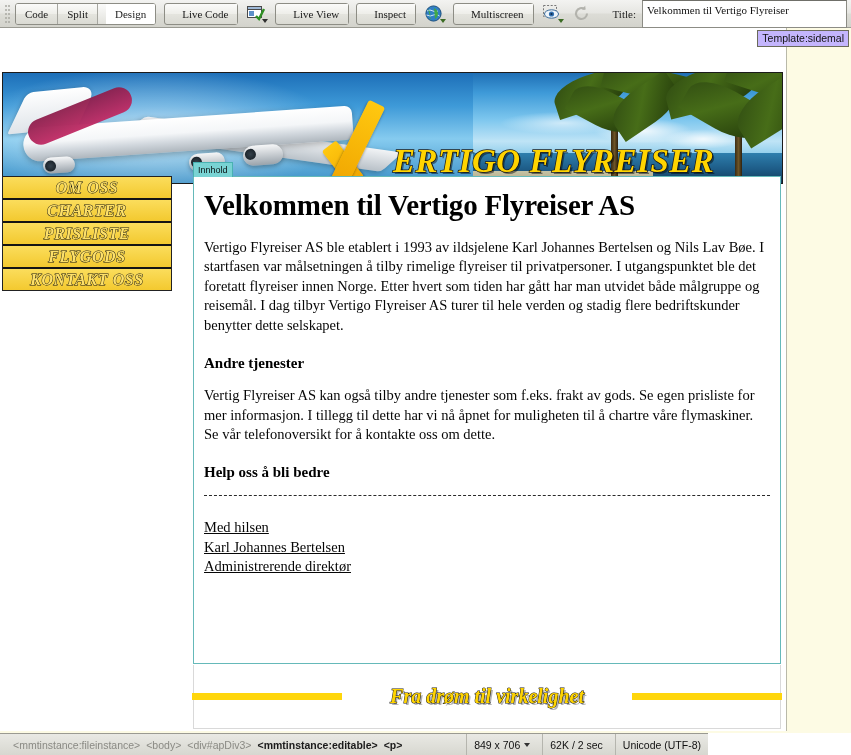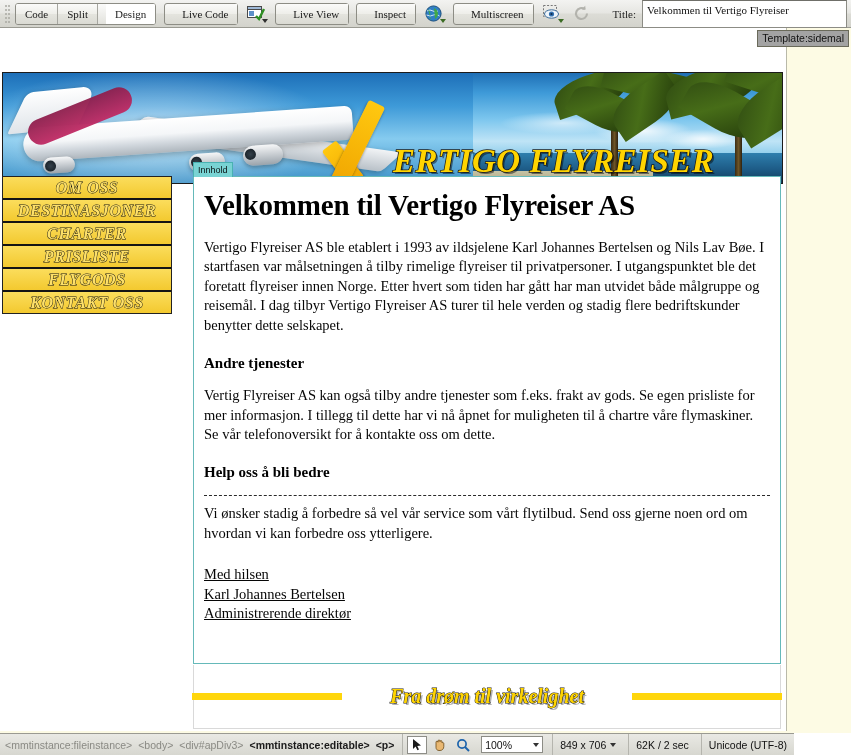--- a/index.html
+++ b/index.html
@@ -191,30 +191,30 @@
   .ftext{
     font-family:"Liberation Serif",serif;
     font-size:20px;font-weight:bold;font-style:italic;
     color:#ffd400;-webkit-text-stroke:1px #171717;paint-order:stroke fill;
     text-shadow:2px 2px 0 rgba(0,0,0,.3);white-space:nowrap;
   }
 
   
   .tpl-badge{
     position:absolute;right:2px;top:2px;z-index:30;
-    background:#a3a3a3;border:1px solid #6a6a5a;
+    background:#c4b5fd;border:1px solid #6a6a5a;
     font-size:10.5px;color:#111;padding:1px 4px;line-height:13px;white-space:nowrap;
   }
 
   
   .status{
-    position:absolute;left:0;bottom:0;width:794px;height:22px;
+    position:absolute;left:0;bottom:0;width:708px;height:22px;
     background:linear-gradient(to bottom,#e9e9e4,#d7d7d0);
     border-top:1px solid #9a9a92;
-    display:flex;align-items:center;box-sizing:border-box;
+    display:flex;align-items:center;box-sizing:border-box;padding-left:8px;
   }
   .tagsel{flex:1;display:flex;align-items:center;padding-left:5px;gap:6px;overflow:hidden;}
   .tag{font-size:10.5px;color:#8a8a84;white-space:nowrap;cursor:default;}
   .tag.cur{color:#1b1b1b;font-weight:bold;}
   .stools{display:flex;align-items:center;border-left:1px solid #b5b5ae;padding:0 4px;gap:3px;height:100%;}
   .stool{width:20px;height:18px;display:flex;align-items:center;justify-content:center;cursor:default;}
   .stool.sel{background:#ffffff;border:1px solid #8e8e88;box-sizing:border-box;}
   .zoomsel{
     display:flex;align-items:center;justify-content:space-between;
     width:62px;height:17px;background:#fff;border:1px solid #8c8c85;
@@ -343,36 +343,34 @@
           <div class="frond" style="left:0px;top:16px;width:84px;height:42px;transform:rotate(30deg);"></div>
           <div class="frond" style="left:50px;top:12px;width:86px;height:44px;transform:rotate(-32deg);"></div>
         </div>
 
         <div class="check"></div>
         <div class="banner-title">ERTIGO FLYREISER</div>
       </div>
 
       <div class="sidebar">
         <div class="navitem">OM OSS</div>
-        <div class="navitem">DESTINASJONER</div>
         <div class="navitem">CHARTER</div>
         <div class="navitem">PRISLISTE</div>
         <div class="navitem">FLYGODS</div>
         <div class="navitem">KONTAKT OSS</div>
       </div>
 
       <div class="content">
         <div class="edtab">Innhold</div>
         <h1>Velkommen til Vertigo Flyreiser AS</h1>
         <p>Vertigo Flyreiser AS ble etablert i 1993 av ildsjelene Karl Johannes Bertelsen og Nils Lav Bøe. I startfasen var målsetningen å tilby rimelige flyreiser til privatpersoner. I utgangspunktet ble det foretatt flyreiser innen Norge. Etter hvert som tiden har gått har man utvidet både målgruppe og reisemål. I dag tilbyr Vertigo Flyreiser AS turer til hele verden og stadig flere bedriftskunder benytter dette selskapet.</p>
         <h2>Andre tjenester</h2>
         <p>Vertig Flyreiser AS kan også tilby andre tjenester som f.eks. frakt av gods. Se egen prisliste for mer informasjon. I tillegg til dette har vi nå åpnet for muligheten til å chartre våre flymaskiner. Se vår telefonoversikt for å kontakte oss om dette.</p>
         <h2>Help oss å bli bedre</h2>
         <hr>
-        <p>Vi ønsker stadig å forbedre så vel vår service som vårt flytilbud. Send oss gjerne noen ord om hvordan vi kan forbedre oss ytterligere.</p>
         <div class="sigblock">
           <div>Med hilsen</div>
           <div>Karl Johannes Bertelsen</div>
           <div>Administrerende direktør</div>
         </div>
       </div>
 
       <div class="footer">
         <div class="fbar left"></div>
         <div class="ftext">Fra drøm til virkelighet</div>
@@ -384,42 +382,20 @@
 
   <div class="status">
     <div class="tagsel">
       <span class="tag">&lt;mmtinstance:fileinstance&gt;</span>
       <span class="tag">&lt;body&gt;</span>
       <span class="tag">&lt;div#apDiv3&gt;</span>
       <span class="tag cur">&lt;mmtinstance:editable&gt;</span>
       <span class="tag cur">&lt;p&gt;</span>
     </div>
 
-    <div class="stools">
-      <span class="stool sel">
-        <svg width="11" height="13" viewBox="0 0 11 13">
-            <path d="M1 1 L1 11 L3.6 8.6 L5.4 12.2 L7 11.4 L5.3 7.9 L9 7.6 Z" fill="#1b1b1b"></path>
-          </svg>
-      </span>
-      <span class="stool">
-        <svg width="14" height="14" viewBox="0 0 14 14">
-          <path d="M3 7 V4.2 a1 1 0 0 1 2 0 V3 a1 1 0 0 1 2 0 v0.6 a1 1 0 0 1 2 0 V5 a1 1 0 0 1 1.8 0.4 v3.1 c0 2.4 -1.6 4 -3.8 4 h-1 C4 12.5 3 11 3 9.3 Z" fill="#e9b872" stroke="#6b4a18" stroke-width=".8"></path>
-        </svg>
-      </span>
-      <span class="stool">
-        <svg width="14" height="14" viewBox="0 0 14 14">
-          <circle cx="6" cy="6" r="4.1" fill="none" stroke="#1c63ab" stroke-width="1.7"></circle>
-          <line x1="9" y1="9" x2="13" y2="13" stroke="#1c63ab" stroke-width="2"></line>
-        </svg>
-      </span>
-      <div class="zoomsel">
-        <span>100%</span>
-        <span class="cv"></span>
-      </div>
-    </div>
 
     <div class="sfield">
       <span>849 x 706</span>
       <span class="cv" style="width:0;height:0;border-left:3px solid transparent;border-right:3px solid transparent;border-top:4px solid #333;"></span>
     </div>
     <div class="sfield plain">62K / 2 sec</div>
     <div class="sfield plain">Unicode (UTF-8)</div>
   </div>
 
 </div>

